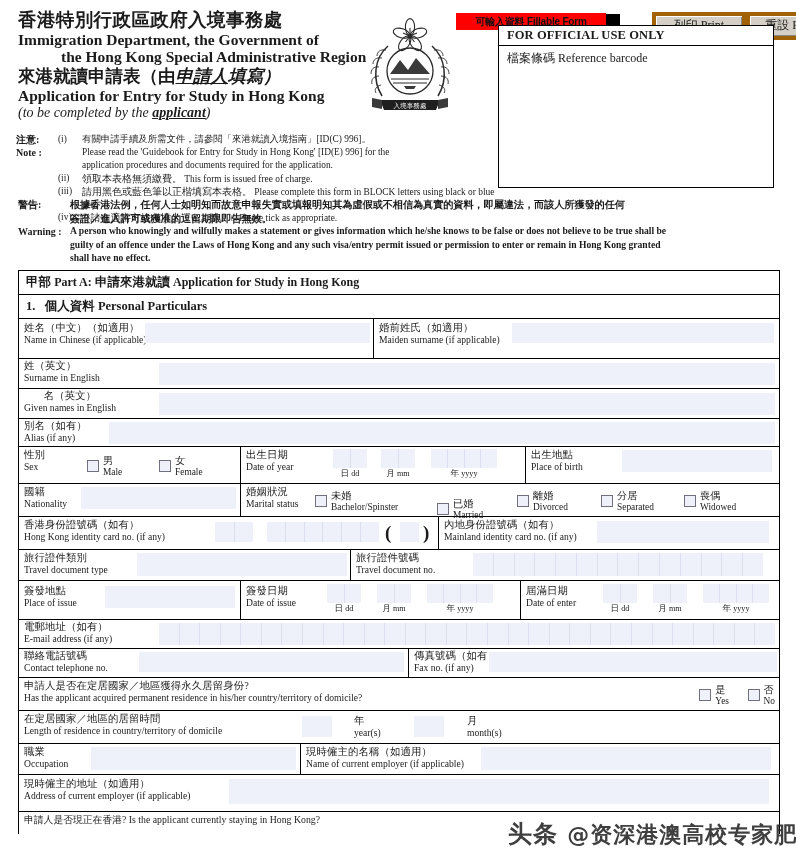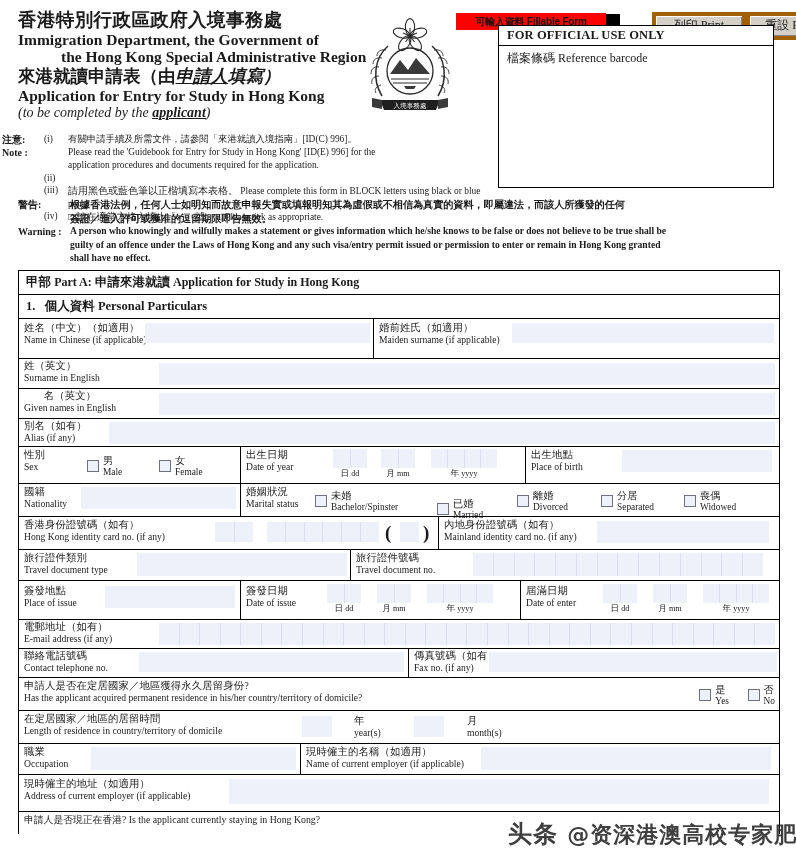--- a/index.html
+++ b/index.html
@@ -49,21 +49,21 @@
     position:absolute;left:498px;top:25px;width:276px;height:163px;border:1.6px solid #000;
     box-sizing:border-box;background:#fff;
   }
   .official-title{
     font-size:12.5px;font-weight:bold;padding:2px 0 2px 8px;border-bottom:1.4px solid #000;
     letter-spacing:.1px;
   }
   .official-body{font-size:12px;padding:4px 0 0 8px;}
 
   
-  .notes{position:absolute;left:2px;top:133px;width:480px;font-size:9.4px;line-height:1.32;}
+  .notes{position:absolute;left:16px;top:133px;width:480px;font-size:9.4px;line-height:1.32;}
   .note-row{display:flex;align-items:flex-start;}
   .note-lbl{width:42px;flex:0 0 42px;font-weight:bold;font-size:10px;}
   .note-num{width:24px;flex:0 0 24px;text-align:left;}
   .note-txt{flex:1;}
   .note-txt .cn{font-size:10px;}
 
   
   .warning{position:absolute;left:18px;top:198px;width:770px;font-size:9.4px;line-height:1.34;}
   .warn-row{display:flex;align-items:flex-start;}
   .warn-lbl{width:52px;flex:0 0 52px;font-weight:bold;font-size:10px;}
@@ -217,20 +217,21 @@
       <div class="note-txt">Please read the 'Guidebook for Entry for Study in Hong Kong' [ID(E) 996] for the</div>
     </div>
     <div class="note-row">
       <div class="note-lbl"></div>
       <div class="note-num"></div>
       <div class="note-txt">application procedures and documents required for the application.</div>
     </div>
     <div class="note-row">
       <div class="note-lbl"></div>
       <div class="note-num">(ii)</div>
+      <div class="note-txt"><span class="cn">領取本表格無須繳費。</span>&nbsp;<span>This form is issued free of charge.</span></div>
     </div>
     <div class="note-row">
       <div class="note-lbl"></div>
       <div class="note-num">(iii)</div>
       <div class="note-txt"><span class="cn">請用黑色或藍色筆以正楷填寫本表格。</span>&nbsp;<span>Please complete this form in BLOCK letters using black or blue pen.</span></div>
     </div>
     <div class="note-row">
       <div class="note-lbl"></div>
       <div class="note-num">(iv)</div>
       <div class="note-txt"><span class="cn">□ 請在適當方格內填上「✓」號。</span>&nbsp;<span>□ Please tick as appropriate.</span></div>

